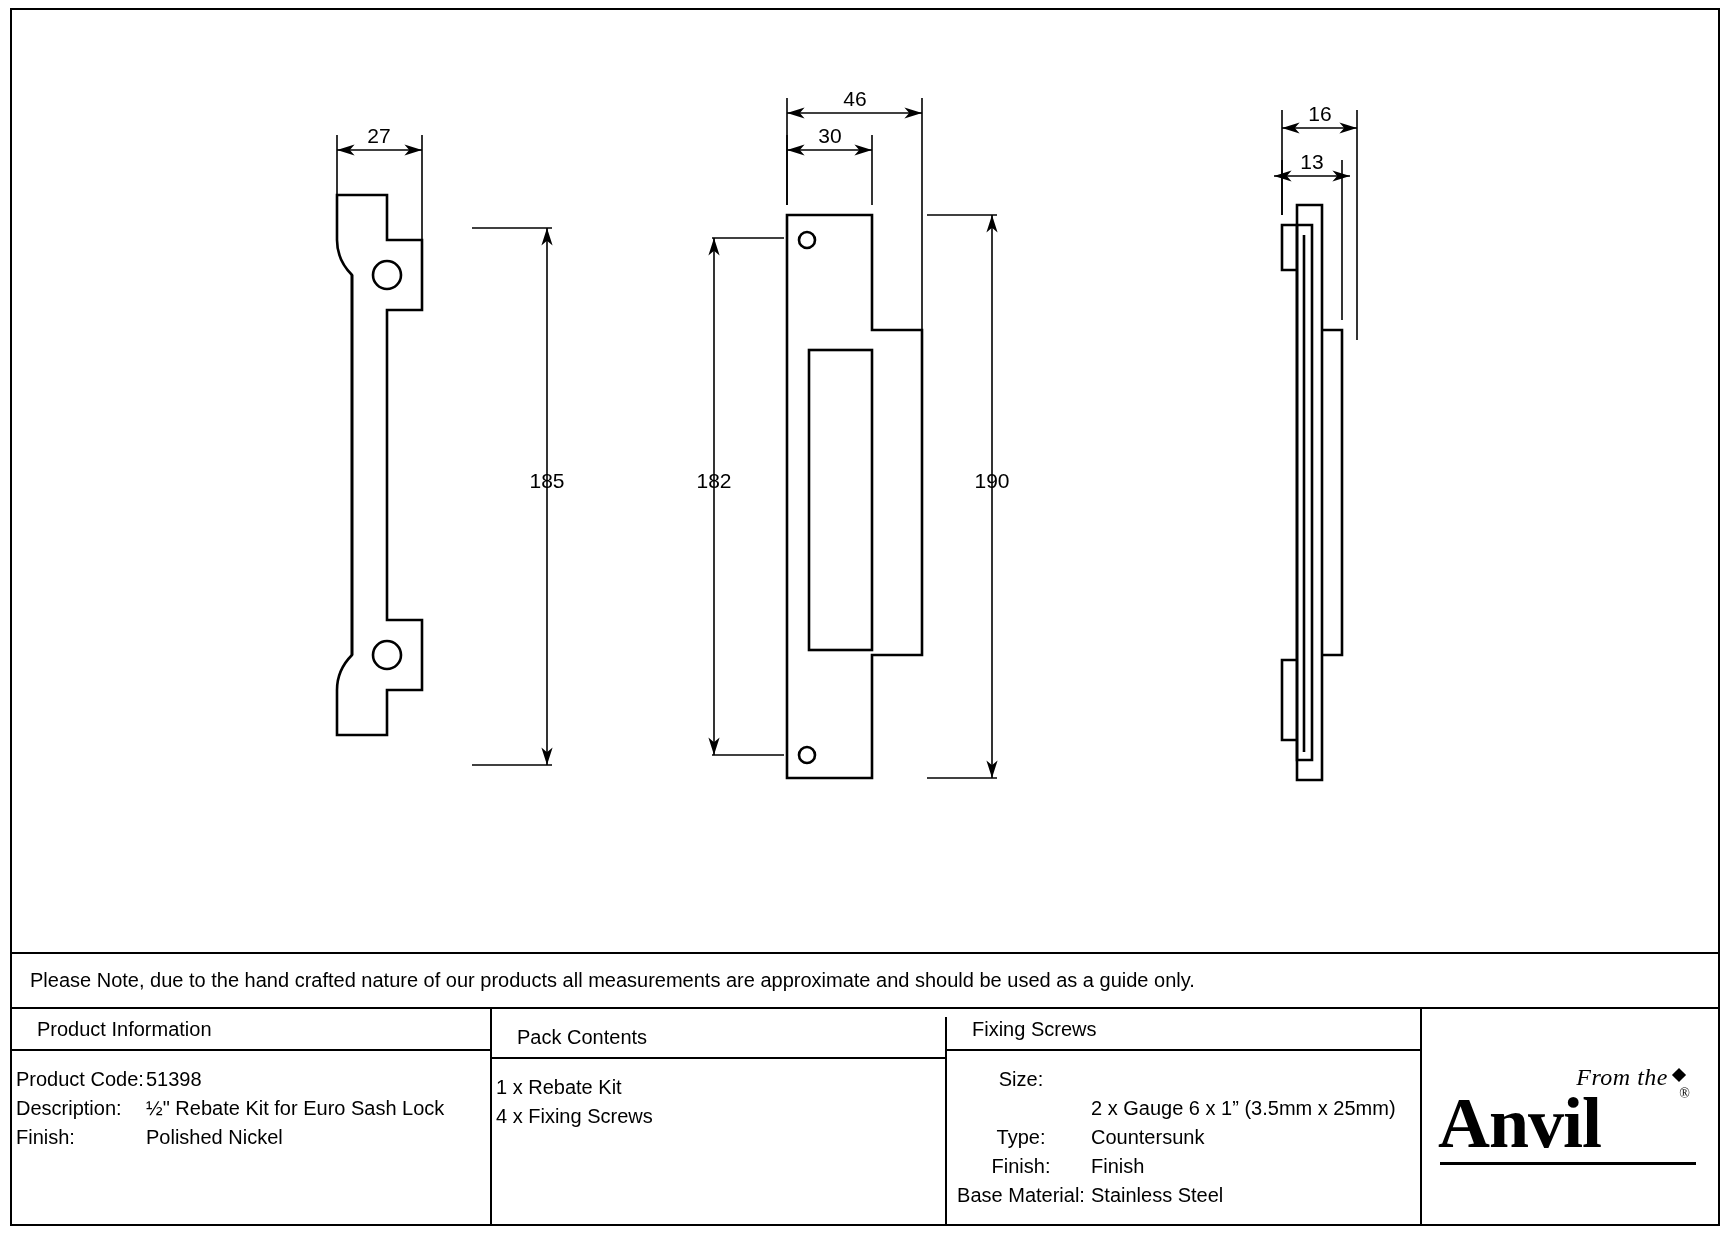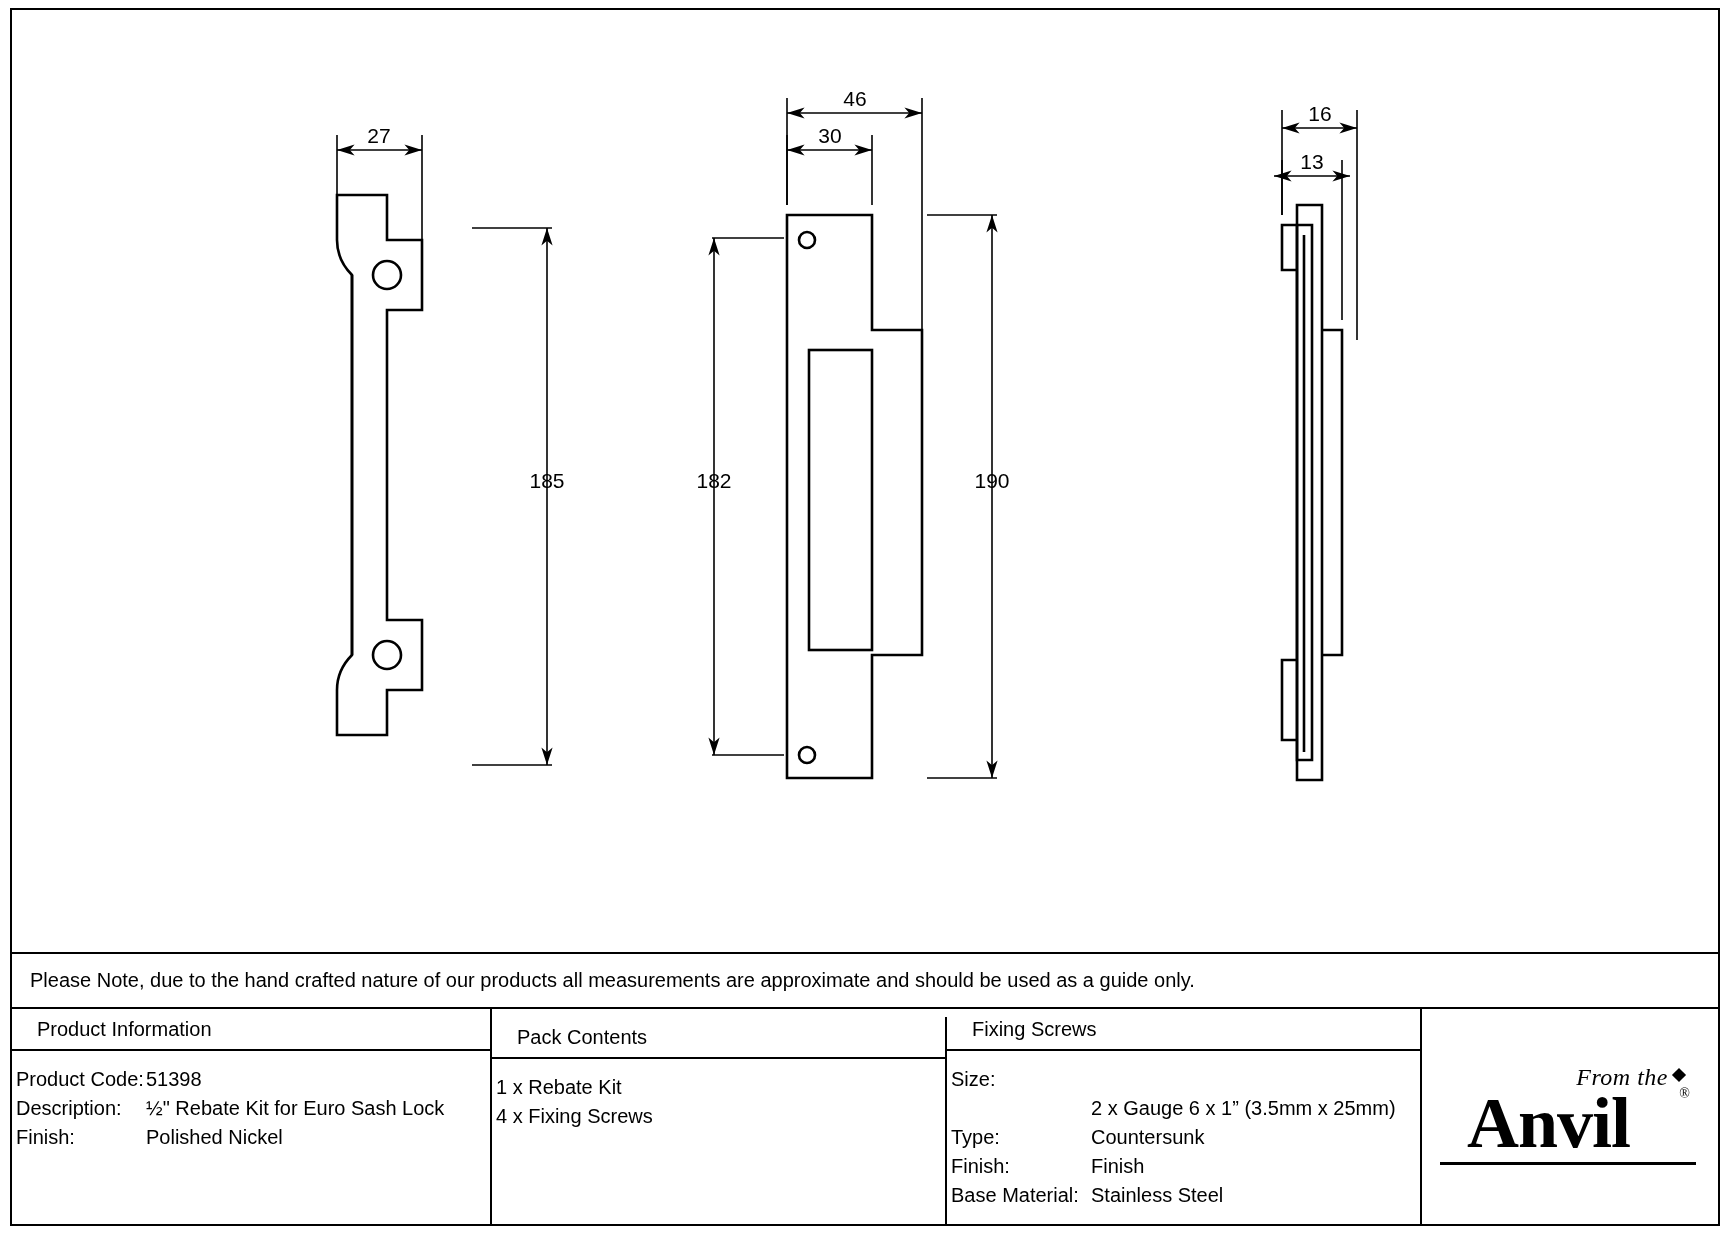--- a/index.html
+++ b/index.html
@@ -72,21 +72,21 @@
     border-top: 2px solid #000;
     box-sizing: border-box;
     display: flex;
   }
   .col {
     box-sizing: border-box;
     position: relative;
   }
   .col-prod { width: 480px; border-right: 2px solid #000; }
   .col-pack { width: 455px; border-right: 2px solid #000; margin-top: 8px; }
-  .col-fix  { width: 475px; border-right: 2px solid #000; }
+  .col-fix  { width: 475px; border-right: 2px solid #000; text-align: center; }
   .col-logo { width: 292px; }
   .col-head {
     height: 42px;
     border-bottom: 2px solid #000;
     display: flex;
     align-items: center;
     padding-left: 25px;
     font-size: 20px;
     box-sizing: border-box;
   }
@@ -127,21 +127,20 @@
   }
   .logo-anvil {
     position: absolute;
     left: 0;
     top: 26px;
     font-family: "Liberation Serif", serif;
     font-size: 72px;
     font-weight: bold;
     letter-spacing: -1px;
     line-height: 78px;
-    margin-left: 29px;
   }
   .logo-reg {
     position: absolute;
     right: 8px;
     top: 28px;
     font-size: 14px;
     font-family: "Liberation Serif", serif;
   }
   .logo-diamond {
     position: absolute;

